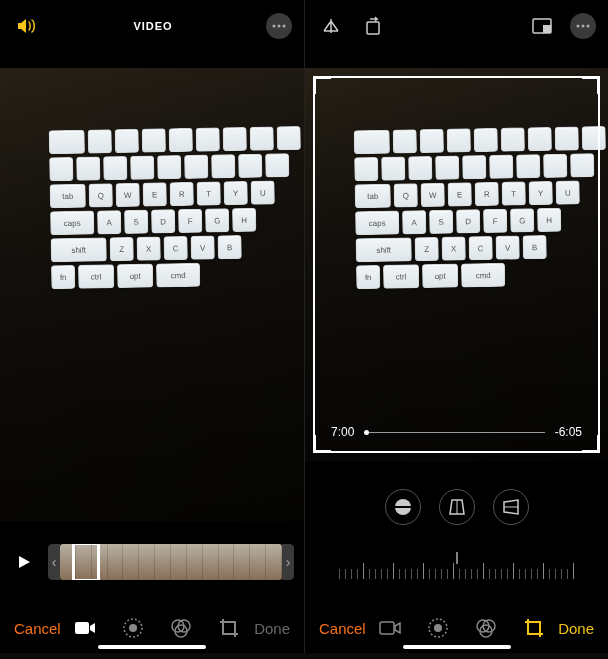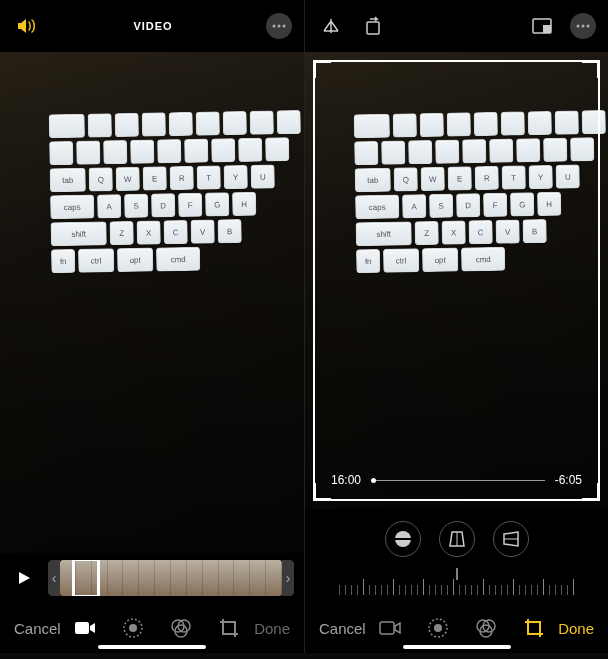--- a/index.html
+++ b/index.html
@@ -11,20 +11,21 @@
       display: flex;
       overflow: hidden;
     }
     .screen {
       width: 304px;
       height: 653px;
       display: flex;
       flex-direction: column;
       background: #000;
       position: relative;
+      gap: 16px;
     }
     .screen + .screen { border-left: 1px solid #222; }
 
     
     .topbar {
       height: 52px;
       display: flex;
       align-items: center;
       justify-content: space-between;
       padding: 0 12px;
@@ -259,21 +260,21 @@
       display: flex;
       align-items: center;
       justify-content: space-between;
       padding: 0 14px;
     }
     .bottombar-center {
       display: flex;
       gap: 24px;
     }
     .txt-btn {
-      color: #a3a3a3;
+      color: #f97316;
       font-size: 15px;
       cursor: pointer;
     }
     .txt-btn.done-disabled { color: #6a6a6a; }
     .txt-btn.done-active { color: #f5c518; }
     .tool-icon {
       width: 24px;
       height: 24px;
       display: flex;
       align-items: center;
@@ -536,21 +537,21 @@
             <div class="kb-key wide2">cmd</div>
           </div>
       </div>
     </div>
     <div class="crop-overlay">
       <div class="crop-corner tl"></div>
       <div class="crop-corner tr"></div>
       <div class="crop-corner bl"></div>
       <div class="crop-corner br"></div>
       <div class="timecode-row">
-        <span class="timecode">16:00</span>
+        <span class="timecode">7:00</span>
         <div class="progress"></div>
         <span class="timecode">-6:05</span>
       </div>
     </div>
   </div>
 
   <div class="crop-buttons">
     <div class="crop-circ">
       <svg width="20" height="20" viewBox="0 0 20 20">
           <circle cx="10" cy="10" r="8" fill="#ccc"></circle>

